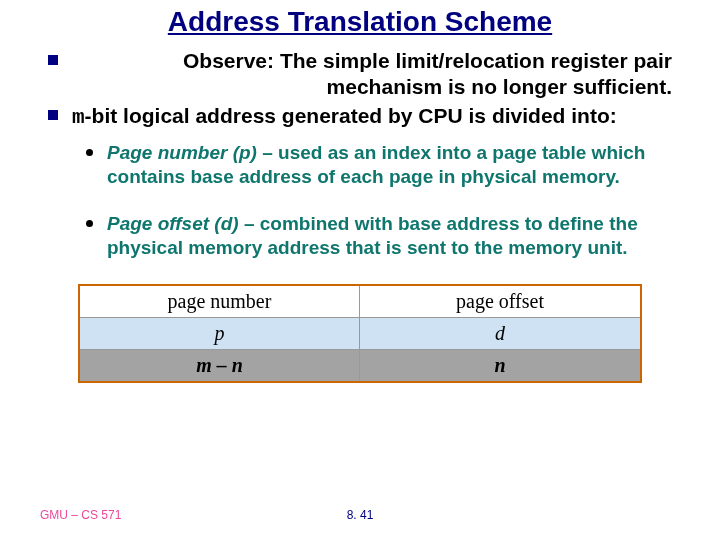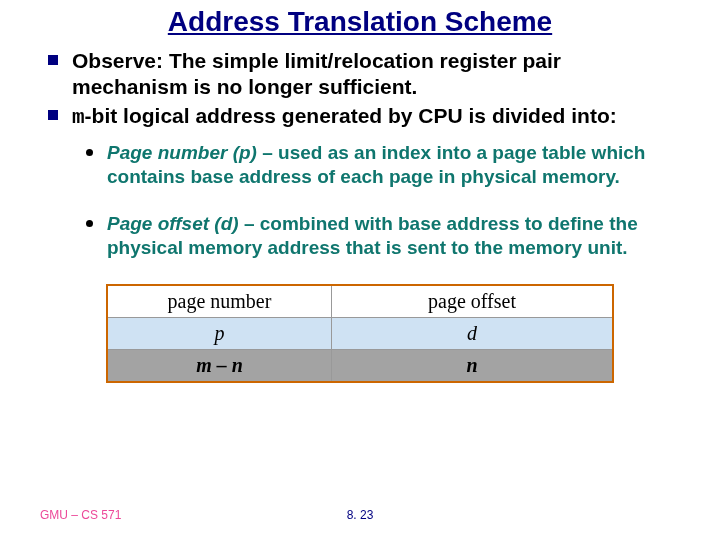--- a/index.html
+++ b/index.html
@@ -20,20 +20,21 @@
     padding-top: 6px;
     padding-bottom: 10px;
   }
   .content {
     padding: 0 48px 0 48px;
   }
   .bullet-row {
     display: flex;
     align-items: flex-start;
     margin-bottom: 2px;
+    text-align: right;
   }
   .sq-bullet {
     width: 10px;
     height: 10px;
     background: #000080;
     flex-shrink: 0;
     margin-top: 7px;
     margin-right: 14px;
   }
   .bullet-text {
@@ -97,21 +98,21 @@
   .diagram-row.middle .diagram-cell {
     background: #cfe2f3;
     font-style: italic;
   }
   .diagram-row.bottom .diagram-cell {
     background: #a3a3a3;
     border-bottom: none;
     font-style: italic;
     font-weight: bold;
   }
-  .col-left { width: 224px; }
+  .col-left { width: 280px; }
   .col-right { width: 280px; }
   .footer-left {
     position: absolute;
     left: 40px;
     bottom: 18px;
     font-size: 12px;
     color: #ec4899;
   }
   .footer-center {
     position: absolute;
@@ -170,13 +171,13 @@
       <div class="diagram-row bottom">
         <div class="diagram-cell col-left">m – n</div>
         <div class="diagram-cell col-right">n</div>
       </div>
     </div>
   </div>
 
 </div>
 
 <div class="footer-left">GMU – CS 571</div>
-<div class="footer-center">8. 23</div>
+<div class="footer-center">8. 41</div>
 
 </body></html>

